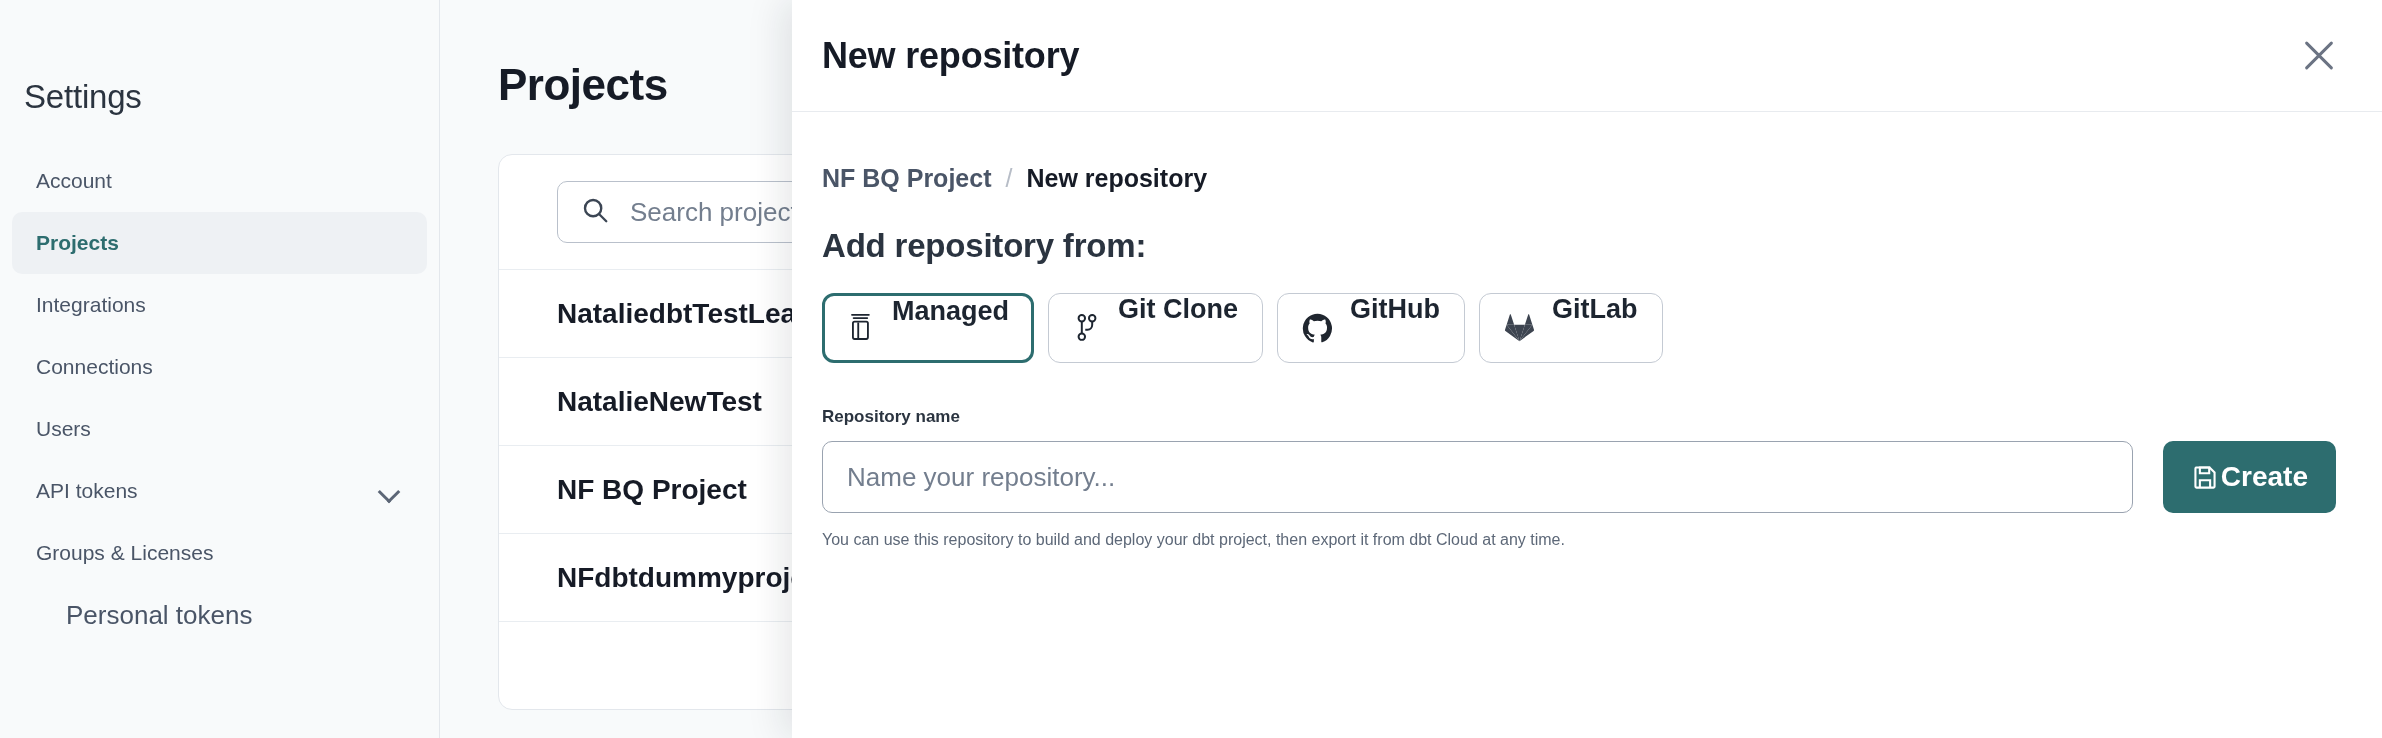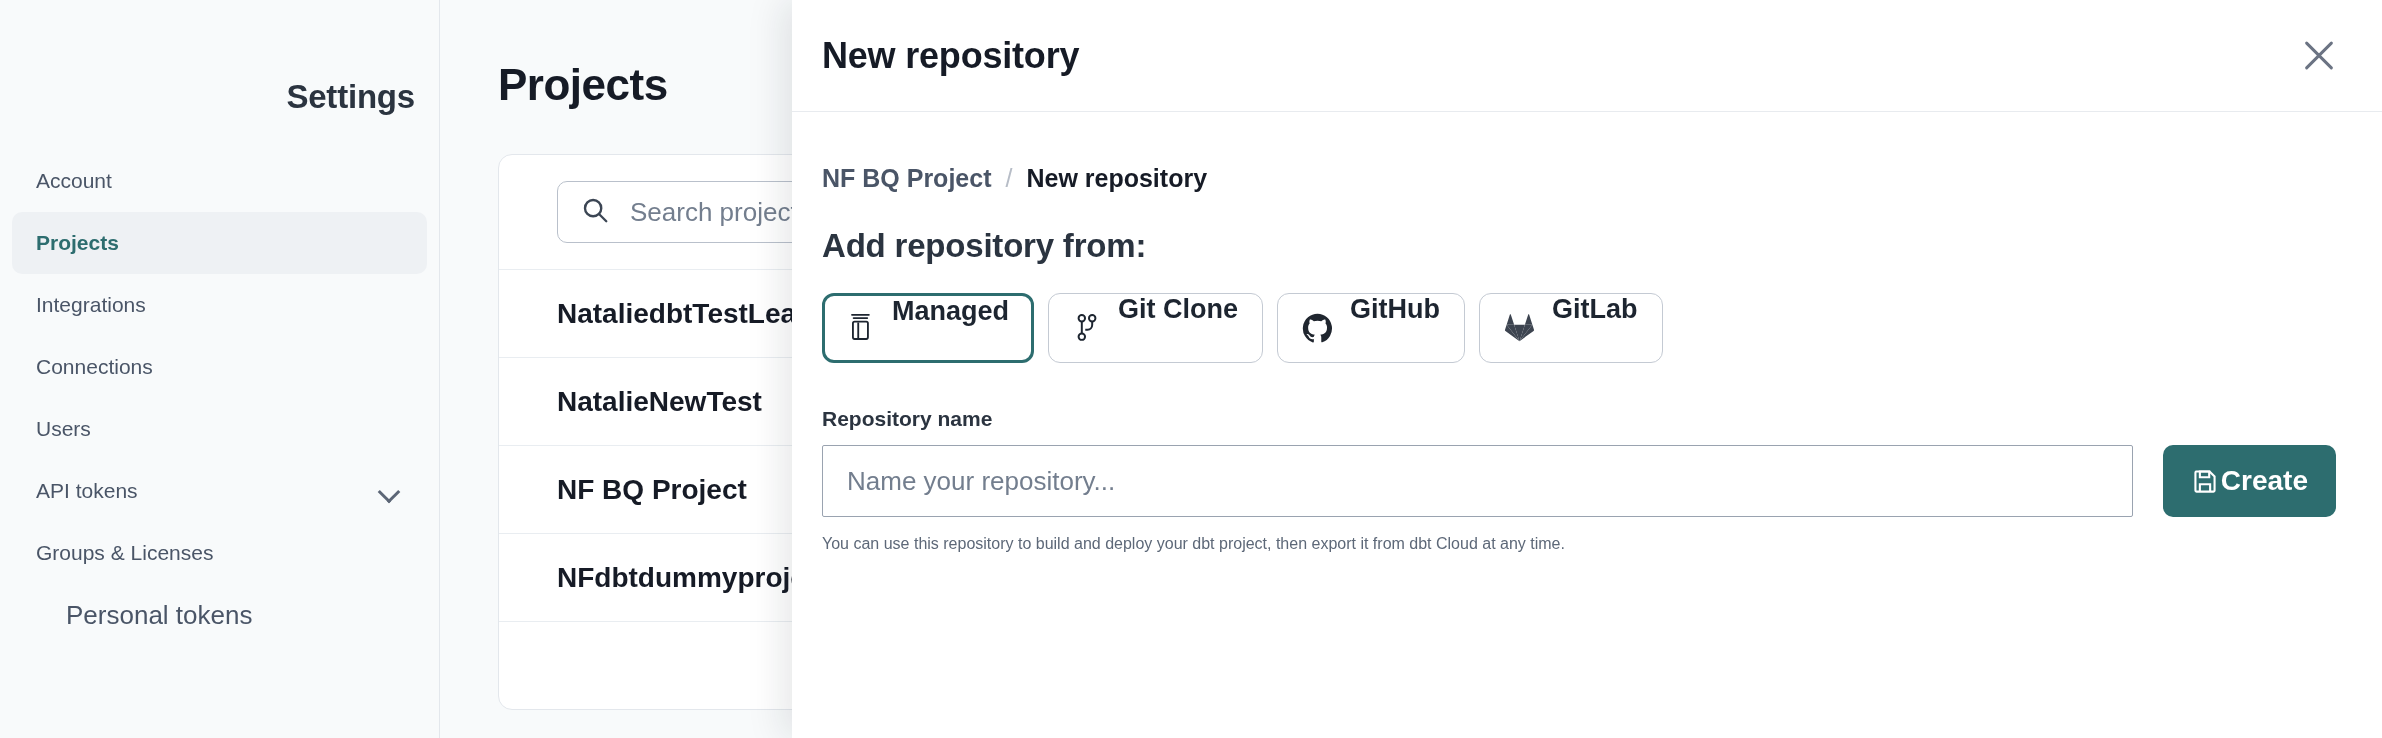--- a/index.html
+++ b/index.html
@@ -29,25 +29,24 @@
   
   .sidebar {
     width: 440px;
     flex: 0 0 440px;
     background: #f8fafb;
     border-right: 1px solid #e3e7ec;
     padding: 78px 0 0 0;
   }
   .sidebar-title {
     font-size: 33px;
-    font-weight: bold;
+    font-weight: normal;
     color: #2b3440;
     padding: 0 24px 0 24px;
     letter-spacing: -0.2px;
-    text-align: right;
   }
   .nav-list { margin-top: 34px; }
   .nav-item {
     display: flex;
     align-items: center;
     justify-content: space-between;
     height: 62px;
     padding: 0 26px 0 24px;
     font-size: 21px;
     color: #4a5567;
@@ -219,35 +218,35 @@
   .src-label {
     font-size: 27px;
     font-weight: bold;
     color: #1d2530;
     white-space: nowrap;
   }
   .src-ico { display: flex; align-items: center; justify-content: center; flex: 0 0 auto; }
 
   .field-label {
     margin-top: 44px;
-    font-size: 21px;
+    font-size: 17px;
     font-weight: bold;
     color: #2b3440;
   }
   .field-row {
     margin-top: 14px;
     display: flex;
     align-items: flex-start;
     gap: 30px;
   }
   .text-input {
     flex: 1;
     height: 72px;
     border: 1px solid #9aa3b0;
-    border-radius: 2px;
+    border-radius: 10px;
     background: #ffffff;
     font-size: 26px;
     color: #7f1d1d;
     padding: 0 24px;
     font-family: "Liberation Sans", sans-serif;
     outline: none;
   }
   .text-input::placeholder { color: #737e8e; }
 
   .create-btn {

